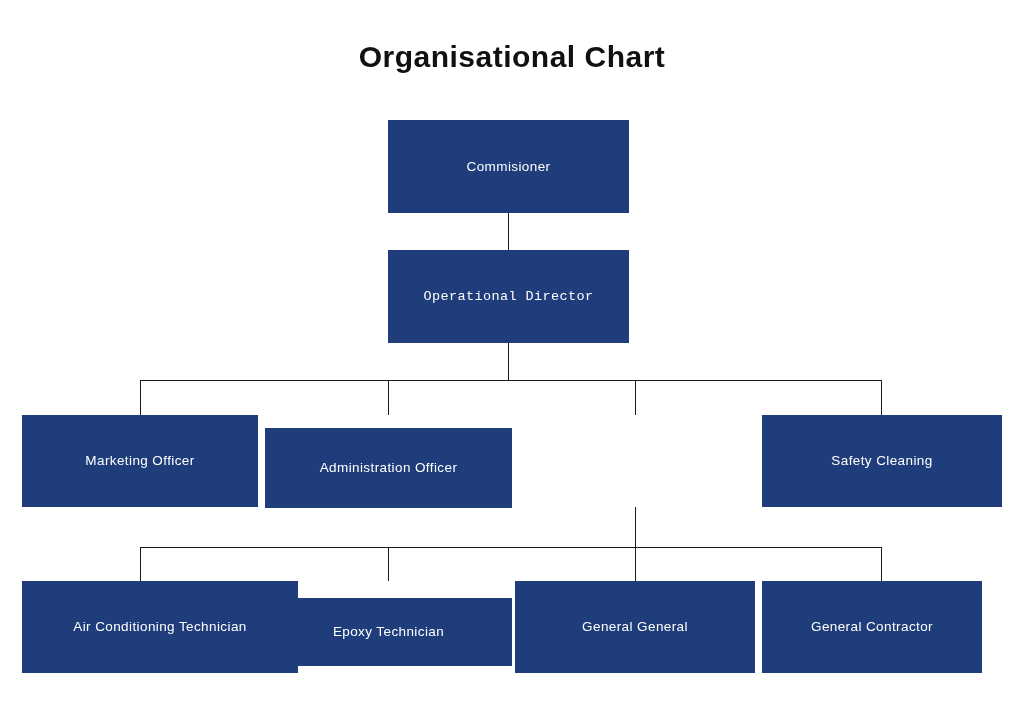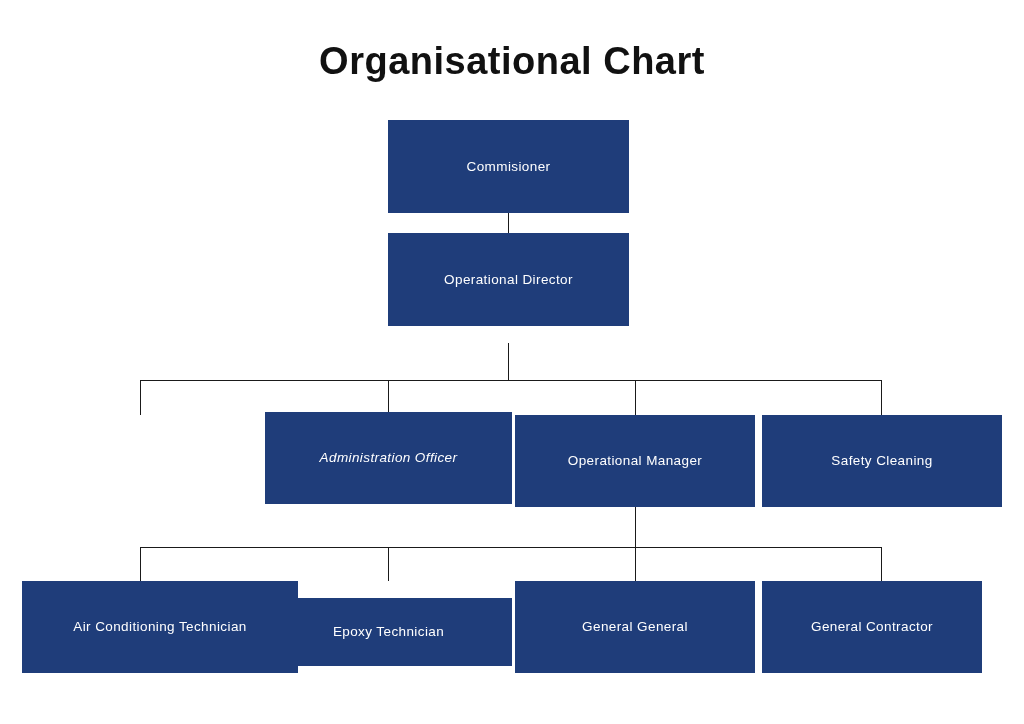--- a/index.html
+++ b/index.html
@@ -19,44 +19,44 @@
     position:relative;
     width:1024px;
     height:724px;
     background:var(--background);
   }
   .chart-title{
     position:absolute;
     left:0; top:40px;
     width:1024px;
     text-align:center;
-    font-size:38px;
+    font-size:30px;
     font-weight:bold;
     letter-spacing:0.5px;
     color:#111111;
   }
   .node{
     position:absolute;
     background:var(--box-fill);
     color:var(--box-text);
     display:flex;
     align-items:center;
     justify-content:center;
     text-align:center;
     font-size:13.5px;
     letter-spacing:0.4px;
     line-height:1.3;
     padding:0 14px;
   }
   
   .n-commissioner{left:388px; top:120px; width:241px; height:93px;}
-  .n-opdirector  {left:388px; top:233px; width:241px; height:93px;}
+  .n-opdirector  {left:388px; top:250px; width:241px; height:93px;font-family:Liberation Mono, monospace;}
   
   .n-marketing   {left:22px;  top:415px; width:236px; height:92px;}
-  .n-admin       {left:265px; top:412px; width:247px; height:92px;font-style:italic;}
+  .n-admin       {left:265px; top:428px; width:247px; height:80px;}
   .n-opmanager   {left:515px; top:415px; width:240px; height:92px;}
   .n-safety      {left:762px; top:415px; width:240px; height:92px;}
   
   .n-aircon      {left:22px;  top:581px; width:276px; height:92px;}
   .n-epoxy       {left:265px; top:598px; width:247px; height:68px;}
   .n-cleaning    {left:515px; top:581px; width:240px; height:92px;}
   .n-contractor  {left:762px; top:581px; width:220px; height:92px;}
 
   .line{
     position:absolute;
@@ -101,28 +101,28 @@
   <div class="line vline l-row4-d4"></div>
 
   <div class="node n-commissioner">
     <span>Commisioner</span>
   </div>
 
   <div class="node n-opdirector">
     <span>Operational Director</span>
   </div>
 
+  <div class="node n-marketing">
+    <span>Marketing Officer</span>
+  </div>
 
   <div class="node n-admin">
     <span>Administration Officer</span>
   </div>
 
-  <div class="node n-opmanager">
-    <span>Operational Manager</span>
-  </div>
 
   <div class="node n-safety">
     <span>Safety Cleaning</span>
   </div>
 
   <div class="node n-aircon">
     <span>Air Conditioning Technician</span>
   </div>
 
   <div class="node n-epoxy">

